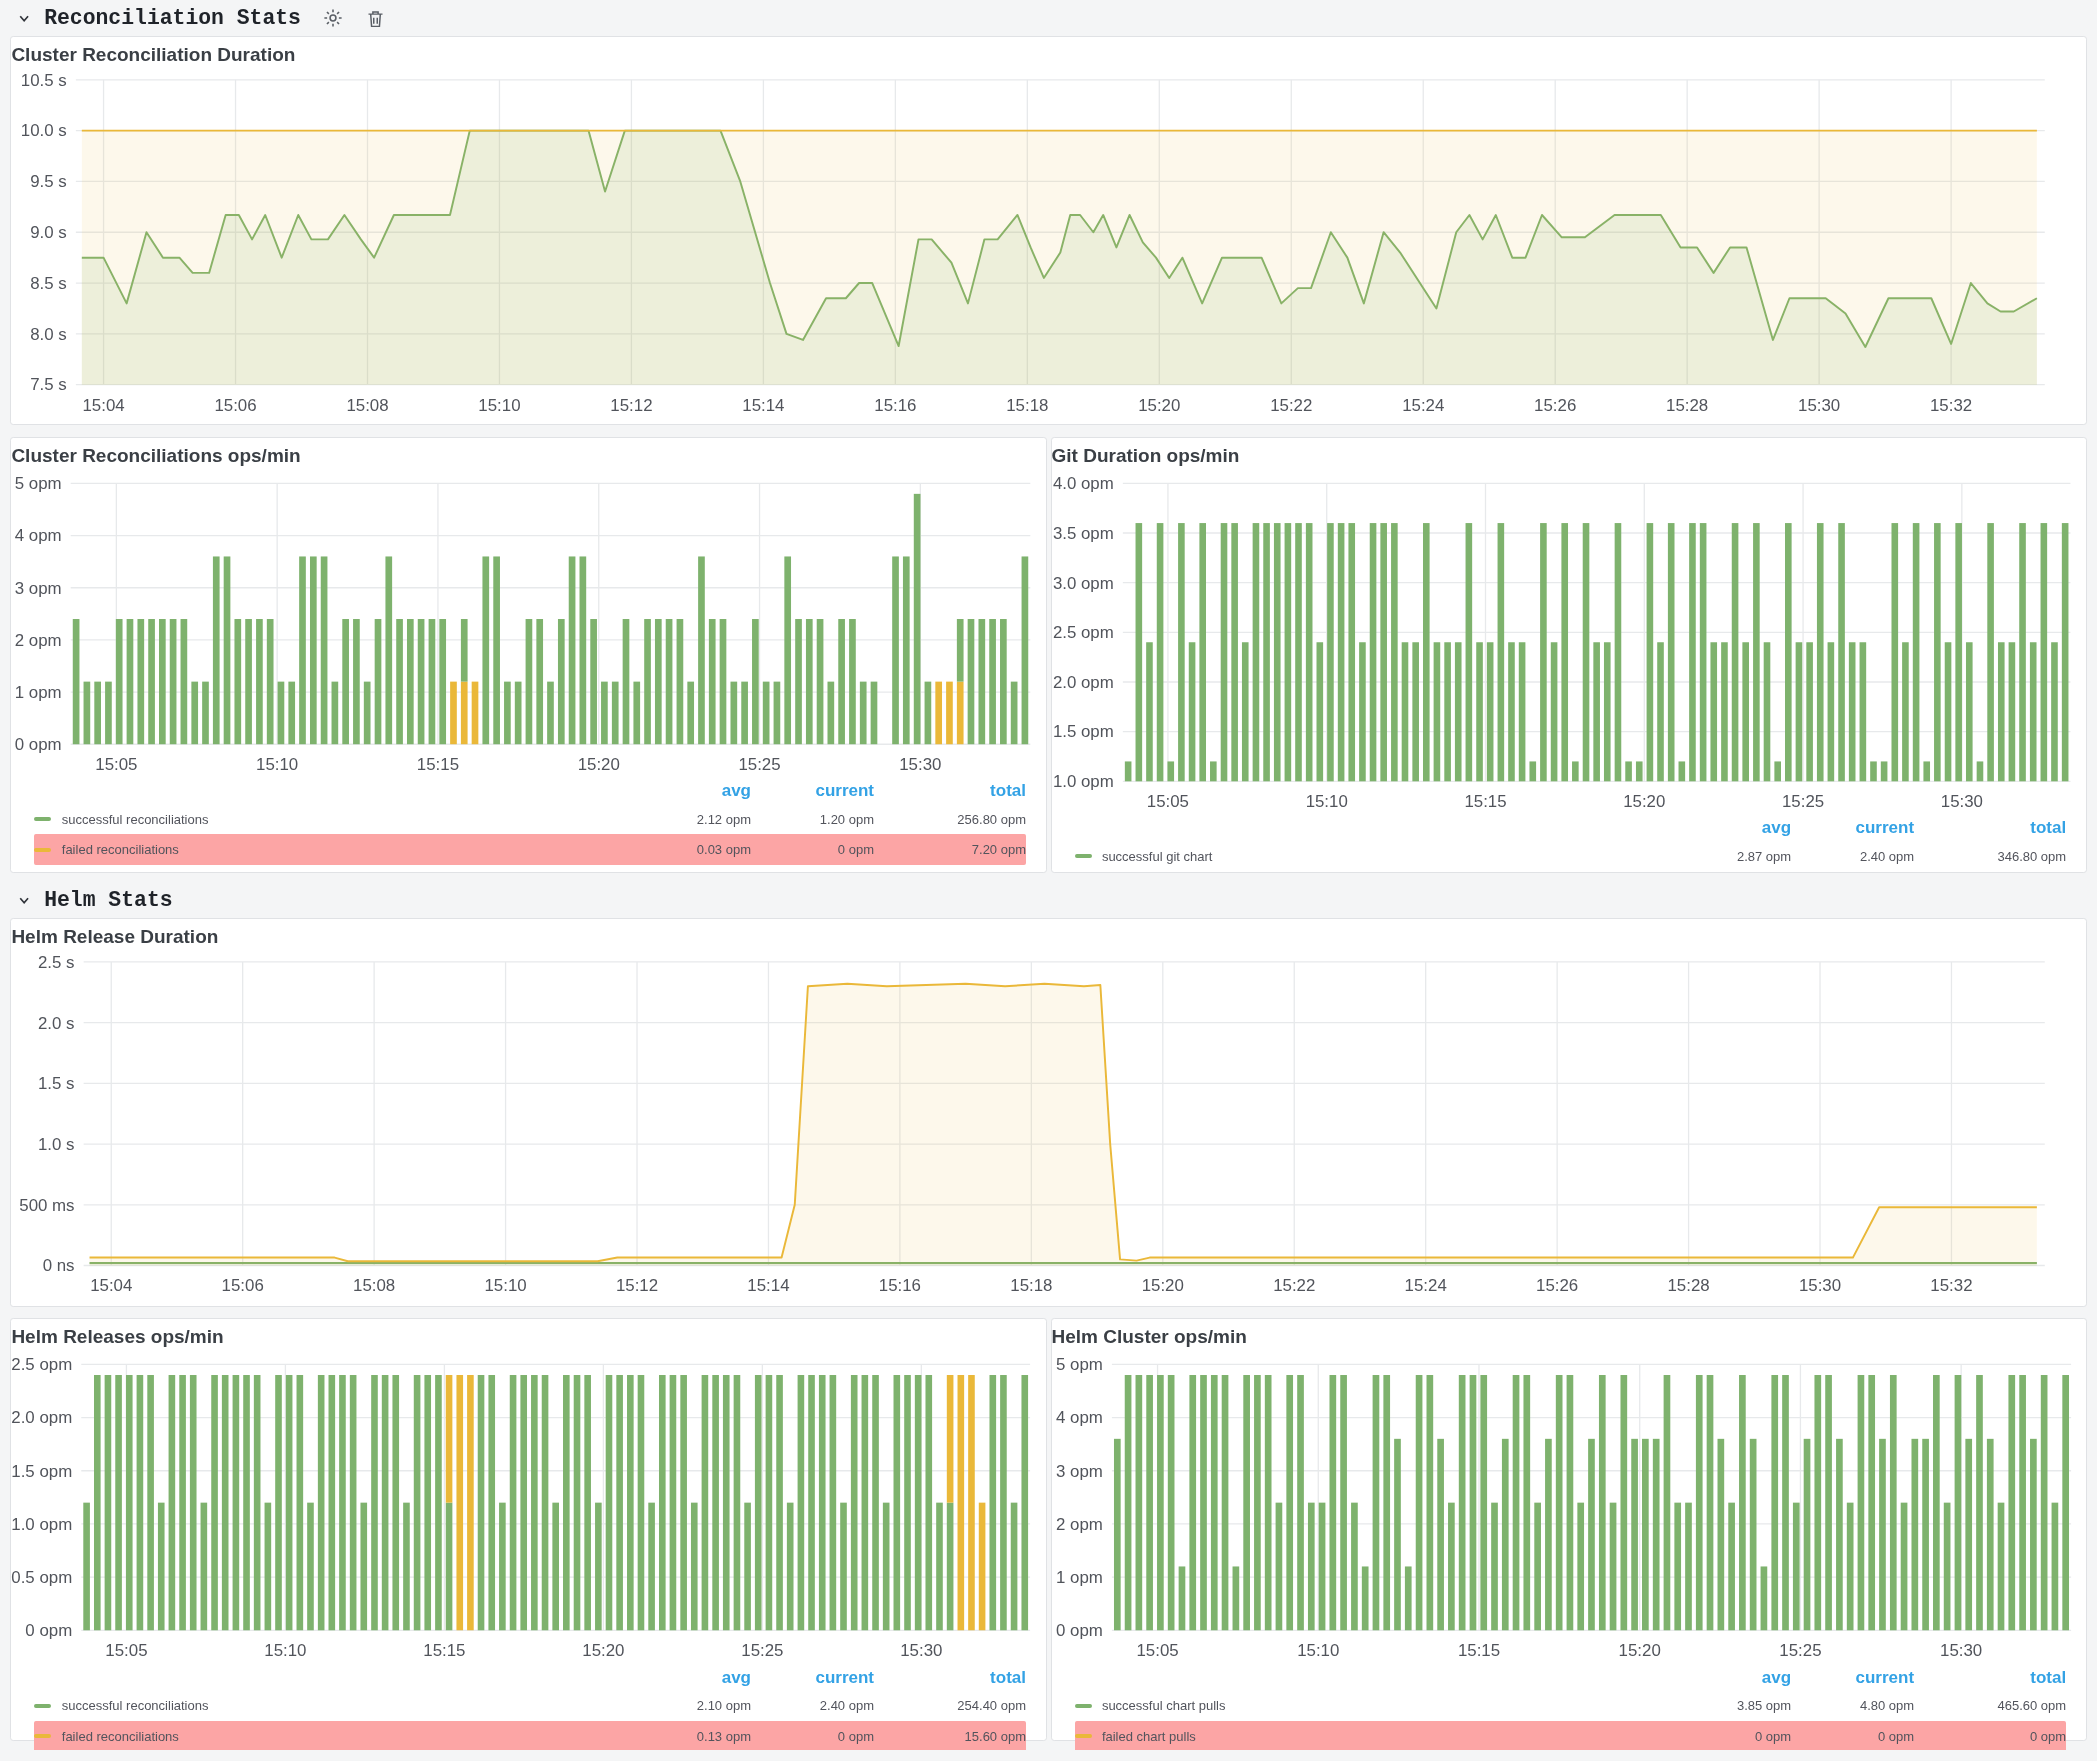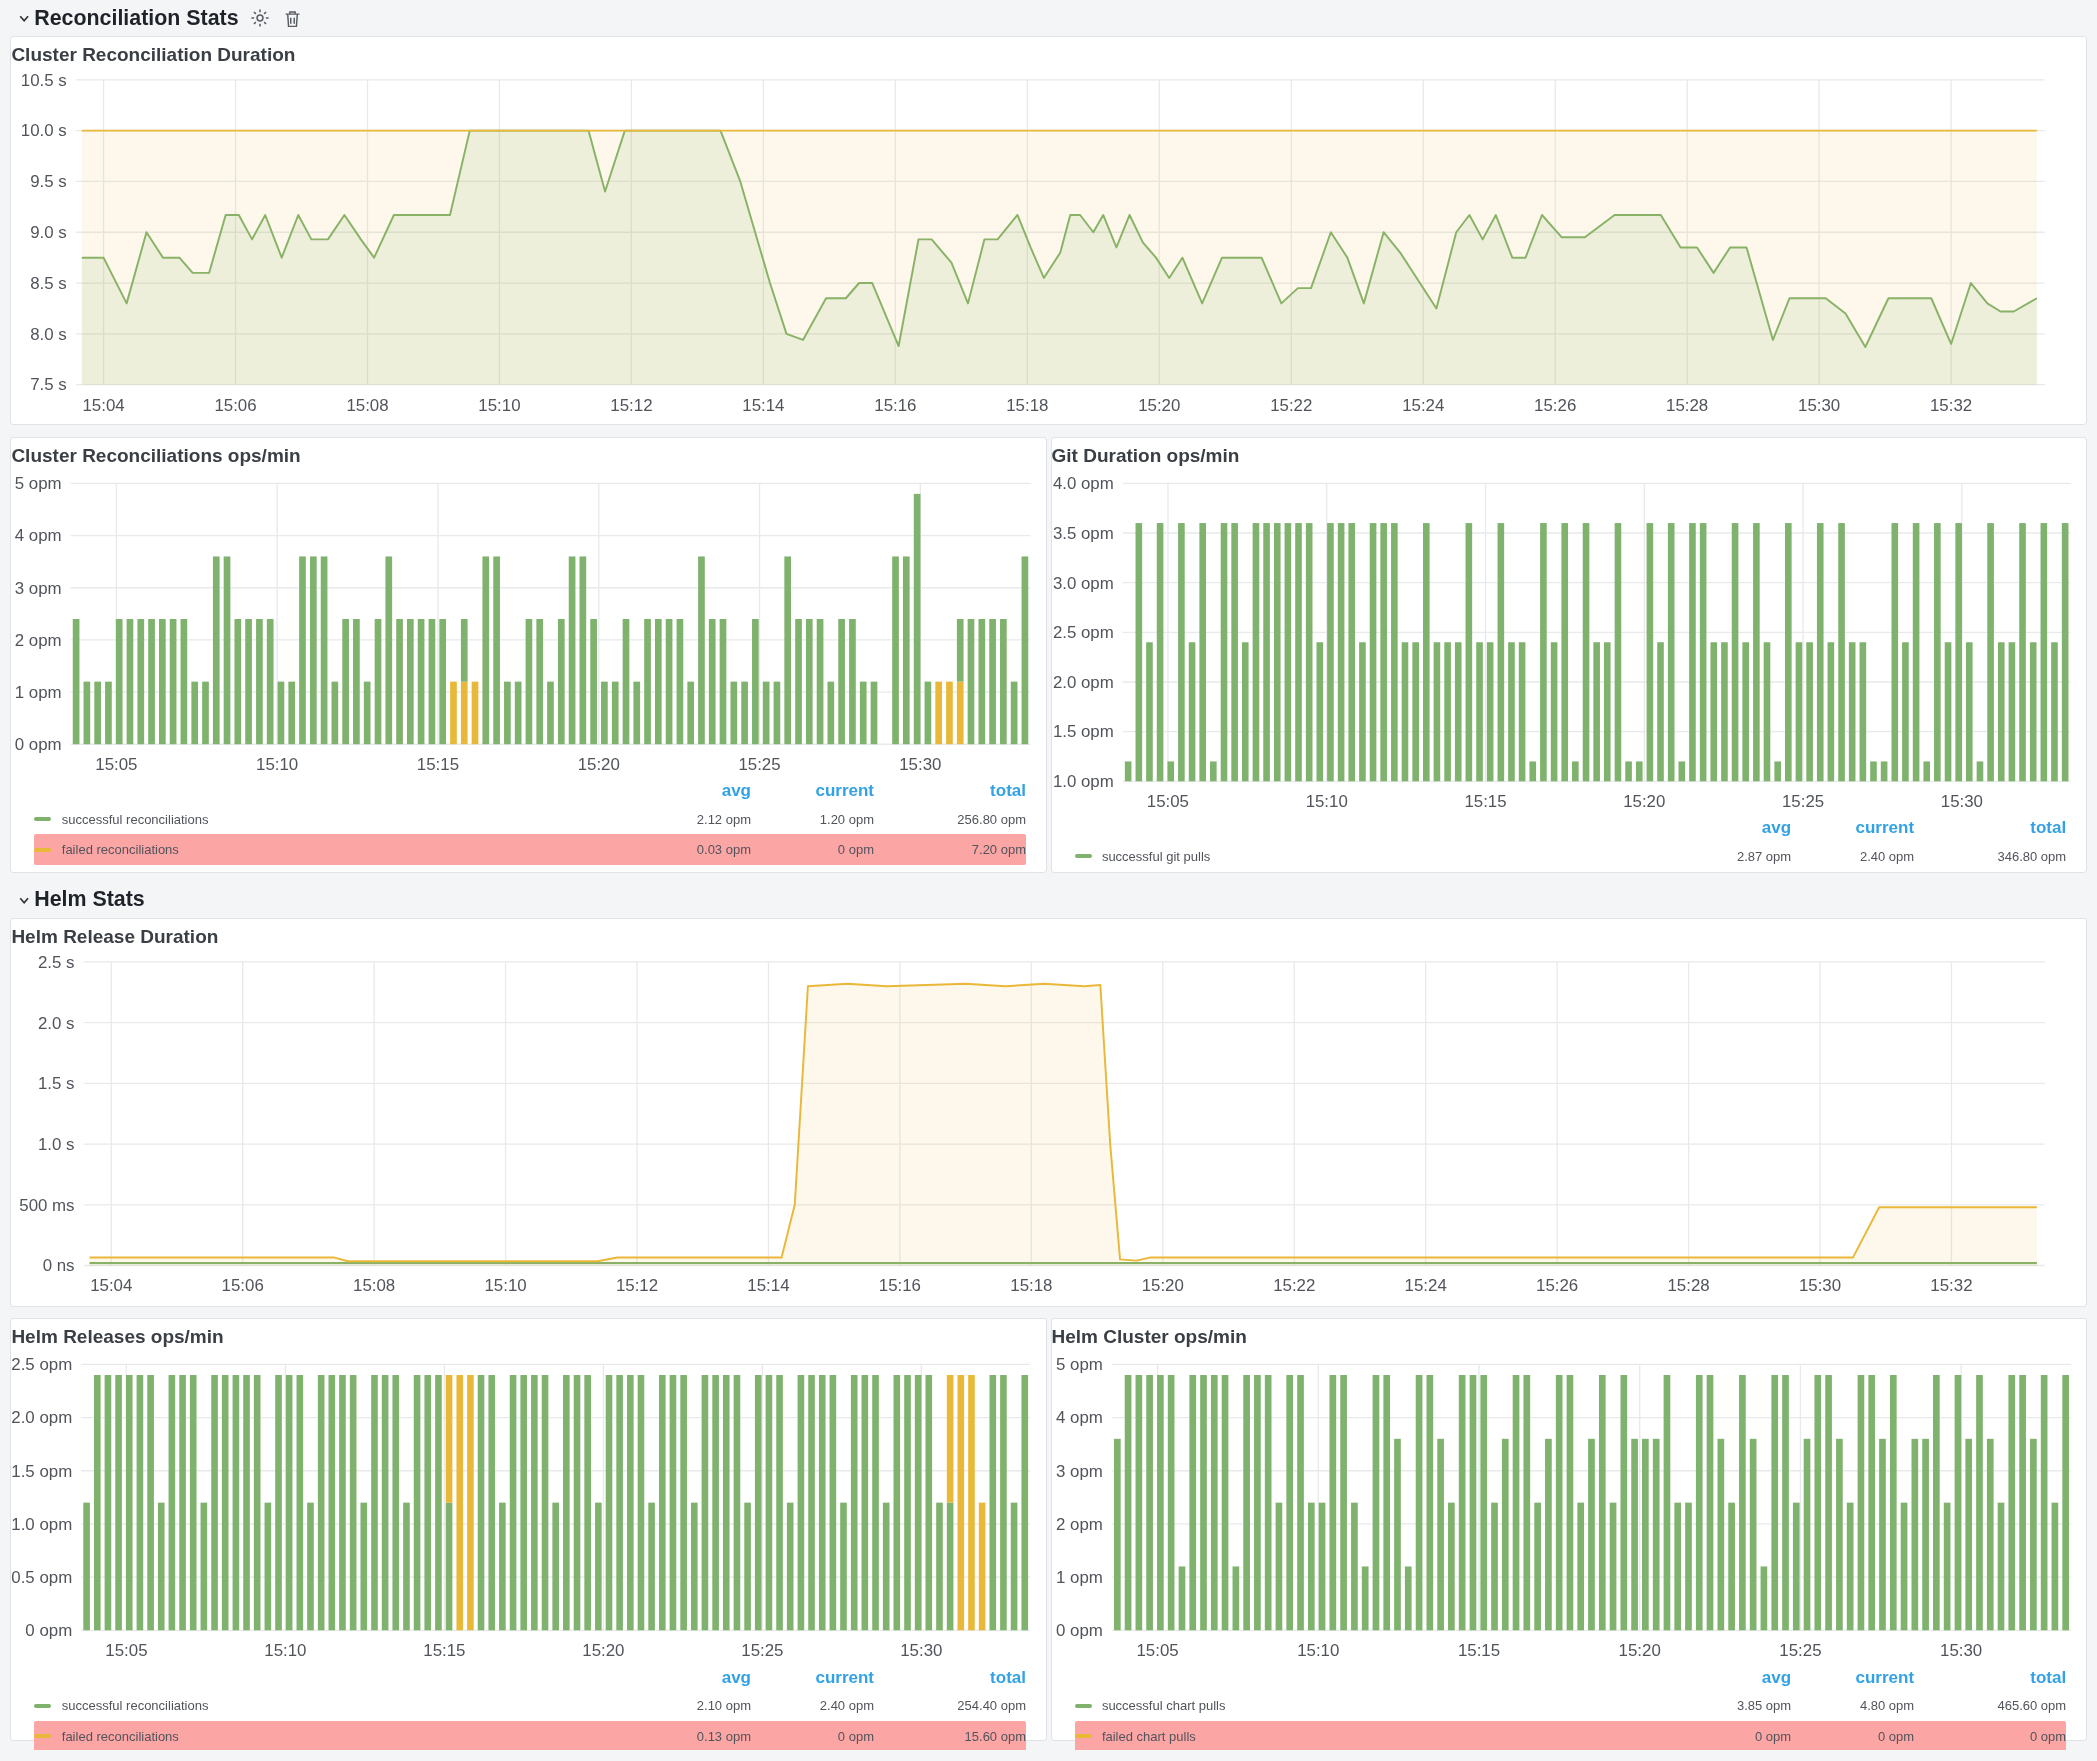--- a/index.html
+++ b/index.html
@@ -1,17 +1,17 @@
 <!DOCTYPE html>
 <html style="font-size:10.4px"><head>
 <meta charset="utf-8">
 <style>
   html,body{margin:0;padding:0;background:#f4f5f6;}
   .page{width:2097px;box-sizing:border-box;padding:0 10.4px;font-family:"Liberation Sans",sans-serif;}
-  .section-header{display:flex;align-items:center;gap:3px;height:36px;padding-left:6.5px;cursor:pointer;}
+  .section-header{display:flex;align-items:center;gap:13px;height:36px;padding-left:6.5px;cursor:pointer;font-family:Liberation Mono, monospace;}
   .section-header .chev{display:flex;align-items:center;}
   .section-title{font-size:21.4px;font-weight:bold;color:#1f2329;}
   .hdr-icon{display:flex;align-items:center;color:#5a5f66;margin-left:7.8px;}
   .panel{background:#ffffff;border:1.3px solid #e0e2e5;border-radius:3.2px;position:relative;box-sizing:border-box;}
   .panel-full{height:389px;margin-bottom:11.7px;}
   .row{display:flex;gap:4px;margin-bottom:9px;}
   .row .panel{flex:1;}
   .row2 .panel{height:436px;}
   .row4 .panel{height:423px;}
   .panel-title{height:35px;line-height:35px;text-align:left;font-size:19px;font-weight:bold;color:#3a3f45;cursor:pointer;}
@@ -378,21 +378,21 @@
             <rect x="1557.7" y="77.3" width="10.2" height="398.7" fill="#7EB26D"></rect>
           </svg></div>
       <div class="legend">
         <div class="legend-head">
           <span class="lh lh-avg" style="color: rgb(51, 162, 229);">avg</span>
           <span class="lh lh-current" style="color: rgb(51, 162, 229);">current</span>
           <span class="lh lh-total" style="color: rgb(51, 162, 229);">total</span>
         </div>
         <div class="legend-row">
           <span class="dash" style="background: rgb(126, 178, 109);"></span>
-          <span class="llabel">successful git pulls</span>
+          <span class="llabel">successful git chart</span>
           <span class="lval">2.87 opm</span>
           <span class="lval">2.40 opm</span>
           <span class="lval total">346.80 opm</span>
         </div>
       </div>
     </div>
   </div>
 
   <div class="section-header">
     <span class="chev">

